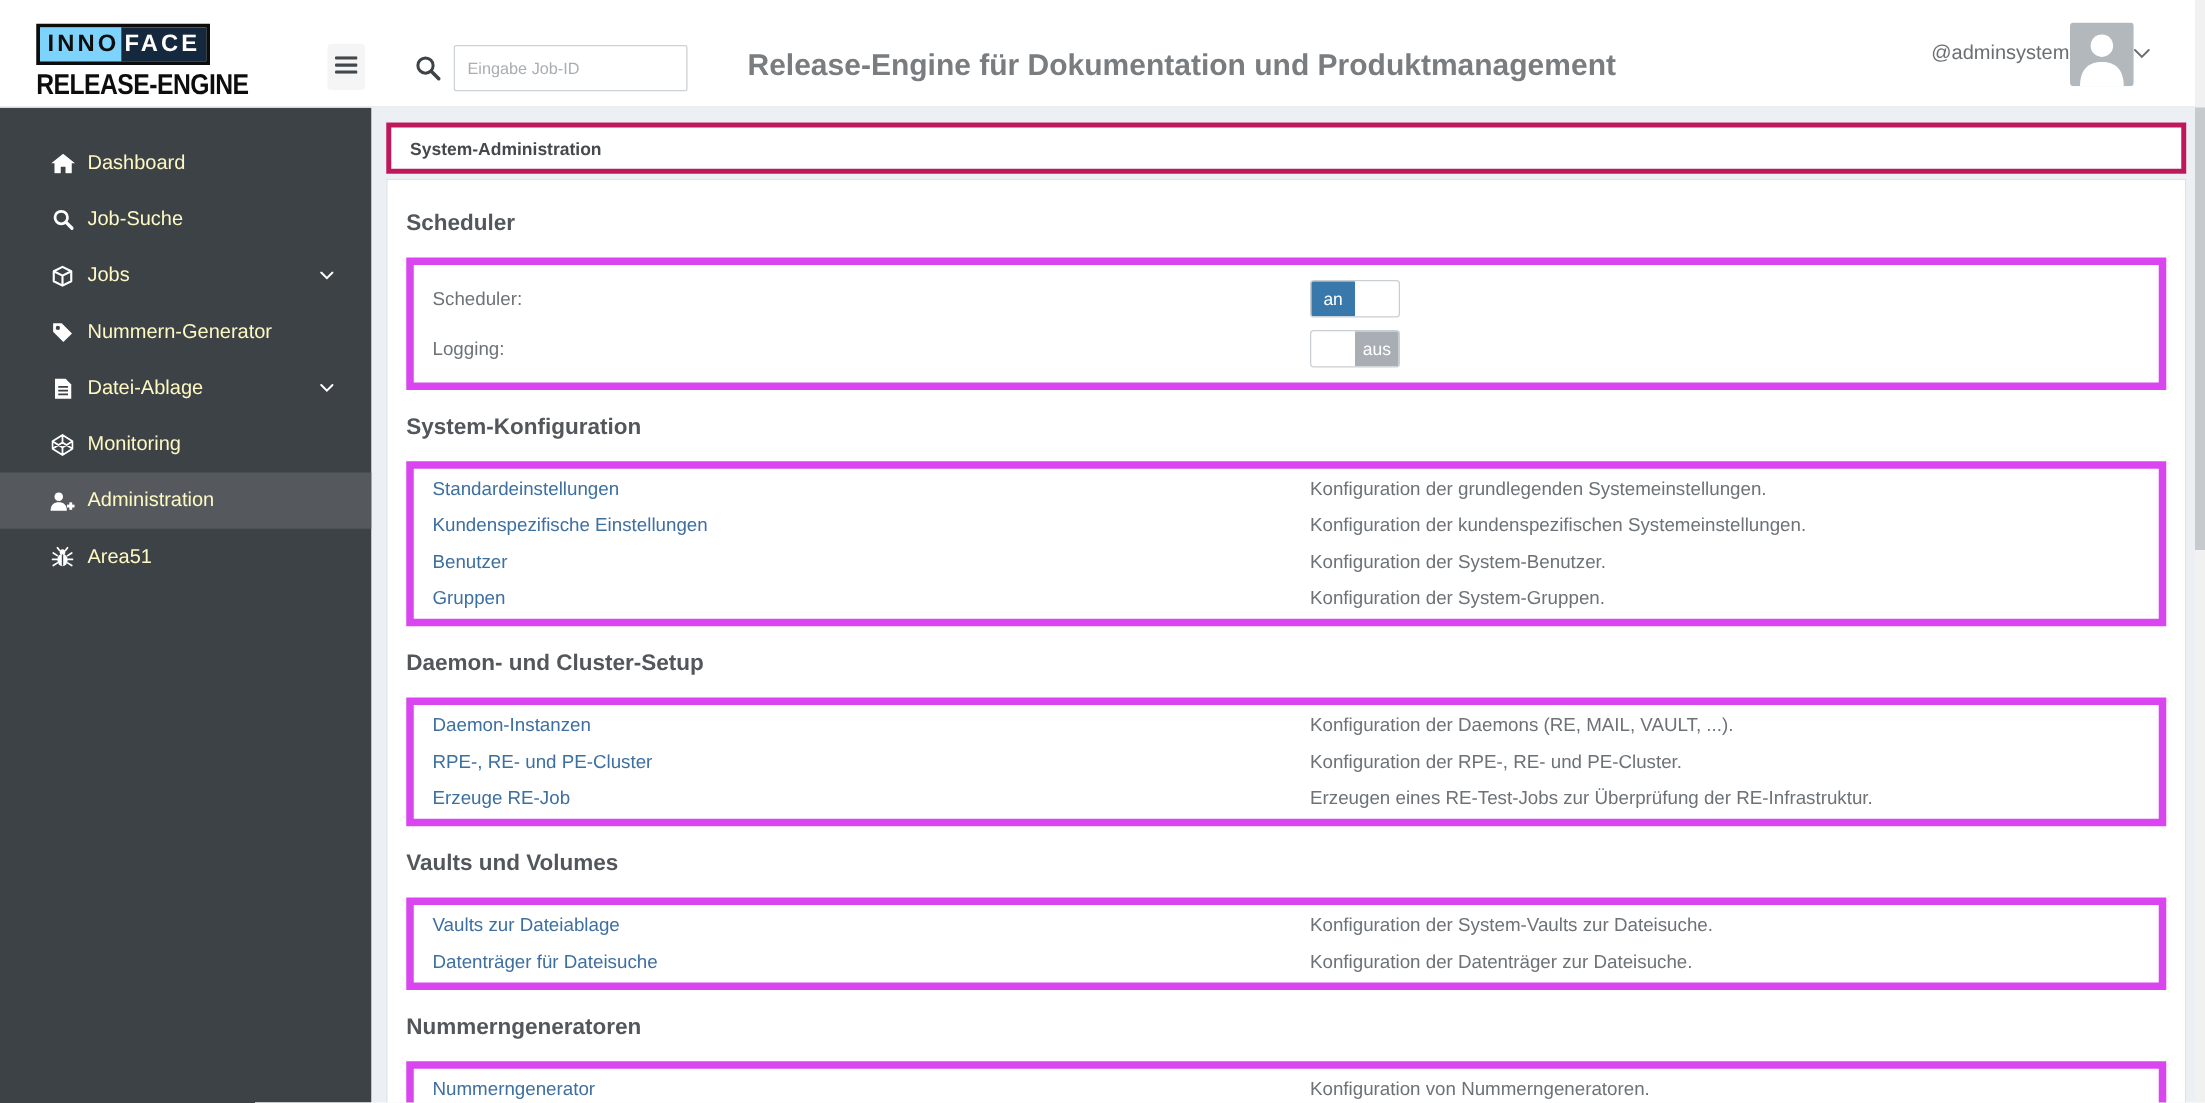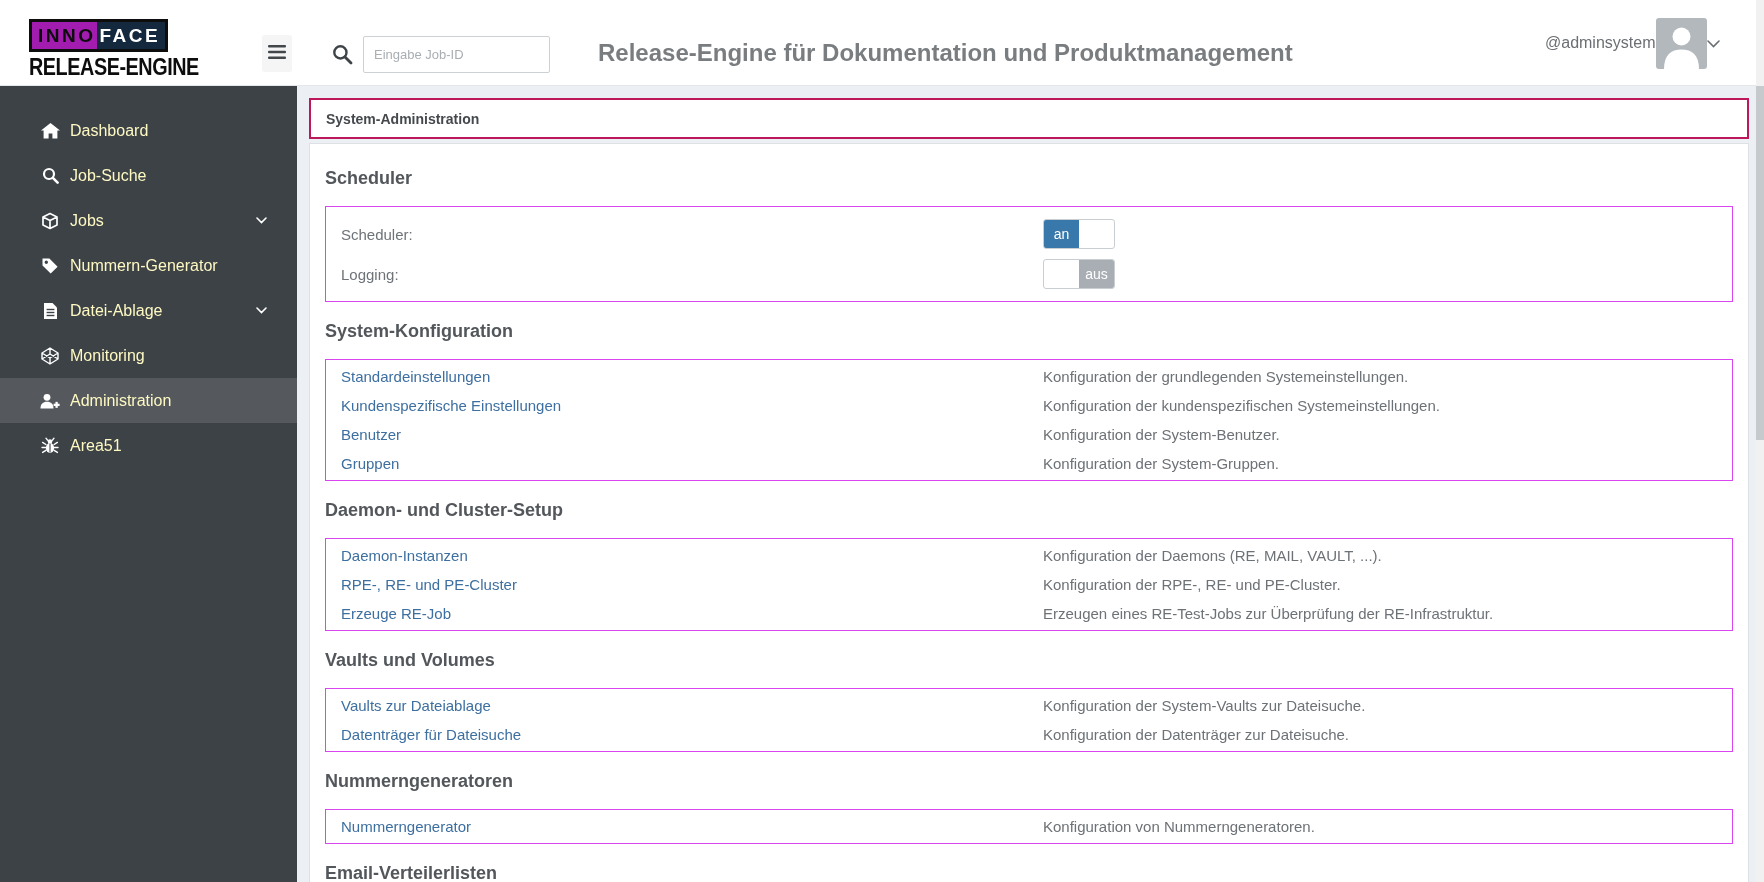--- a/index.html
+++ b/index.html
@@ -14,21 +14,21 @@
   .header {
     position:absolute; left:0; top:0; width:1764px; height:86px;
     background: var(--header-bg, #ffffff);
     border-bottom:1px solid #e3e7ea; z-index:3;
   }
   .logo { position:absolute; left:29px; top:19px; cursor:pointer; }
   .logo-box {
     display:inline-flex; border:3px solid #0d0d0d; line-height:1;
     font-weight:bold; font-size:19px; letter-spacing:2.5px;
   }
-  .logo-inno { background:#a21caf; color:#0d0d0d; padding:4px 1px 4px 6px; }
+  .logo-inno { background:#7dd3fc; color:#0d0d0d; padding:4px 1px 4px 6px; }
   .logo-face { background:#15293e; color:#fff; padding:4px 5px 4px 3px; }
   .logo-line2 {
     font-size:23px; font-weight:800; color:#0d0d0d; margin-top:2px;
     letter-spacing:-0.5px; white-space:nowrap;
     transform:scaleX(0.86); transform-origin:left center;
   }
   .hamburger {
     position:absolute; left:262px; top:35px; width:30px; height:37px;
     background:#f5f5f5; border:none; border-radius:3px; cursor:pointer;
     display:flex; align-items:center; justify-content:center; padding:0;
@@ -71,34 +71,34 @@
     height:45px; display:flex; align-items:center;
     padding:0 30px 0 40px; color:#fef9c3; font-size:16px; cursor:pointer;
   }
   .side-item.active { background: var(--sidebar-active-bg, #55595d); }
   .side-icon { width:20px; margin-right:10px; display:flex; justify-content:center; }
   .side-chevron { margin-left:auto; display:flex; }
 
   
   .breadcrumb-card {
     position:absolute; left:309px; top:98px; width:1440px; height:41px;
-    background:#fff; border:2px solid #be185d;
+    background:#fff; border:4px solid #be185d;
     display:flex; align-items:center; padding:0 15px;
   }
   .breadcrumb-text { font-size:14px; font-weight:bold; color:#45494d; }
   .panel-body {
     position:absolute; left:309px; top:143px; width:1440px; height:860px;
     background:#fff; border:1px solid #dde1e5; padding:0 15px;
   }
   .section-title {
     font-size:18px; line-height:21px; font-weight:bold; color:#53575b;
     margin:19px 0 17px 0;
   }
   .section-title.first { margin-top:24px; }
-  .card { border:1px solid #d946ef; background:#fff; }
+  .card { border:6px solid #d946ef; background:#fff; }
   .card.toggles { padding:12px 15px; display:flex; flex-direction:column; gap:10px; }
   .toggle-row { display:grid; grid-template-columns:702px 1fr; align-items:center; }
   .toggle-label { color:#6e7378; font-size:15px; }
   .toggle {
     width:72px; height:30px; border:1px solid #c9ced2; border-radius:3px;
     display:flex; overflow:hidden; background:#fff; cursor:pointer;
   }
   .toggle .half {
     flex:1; display:flex; align-items:center; justify-content:center;
     font-size:14px; color:#fff;

